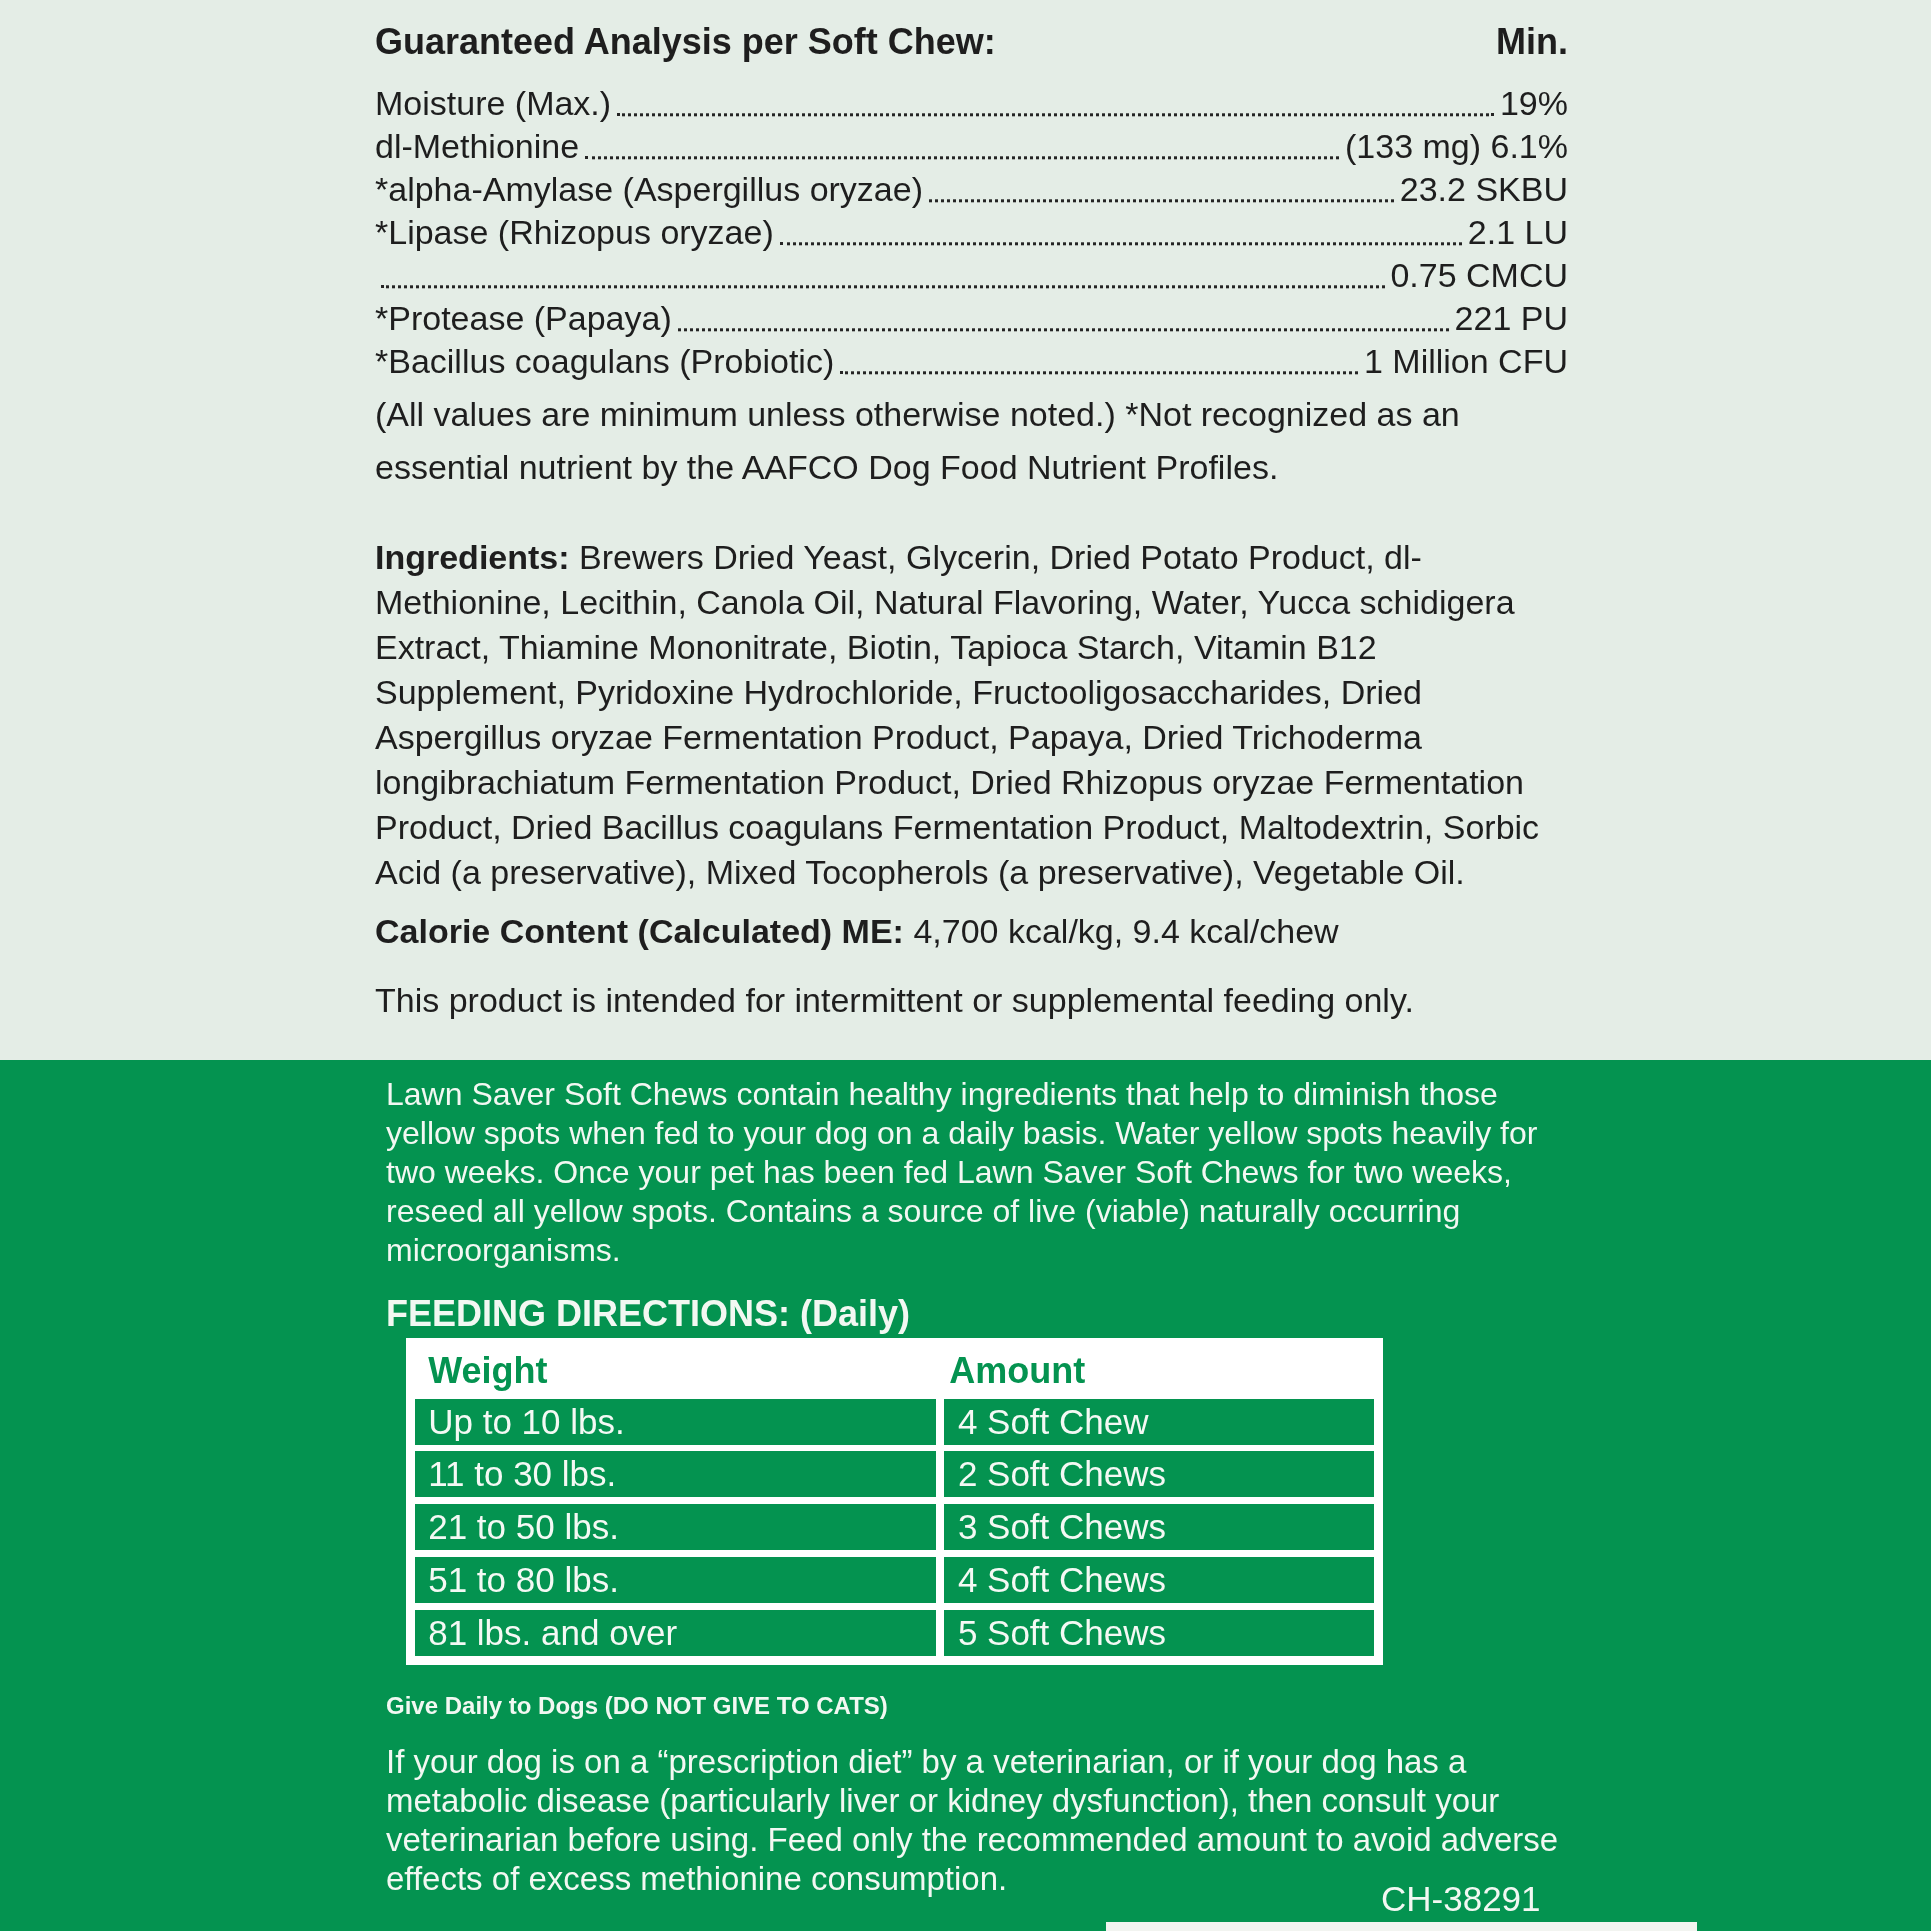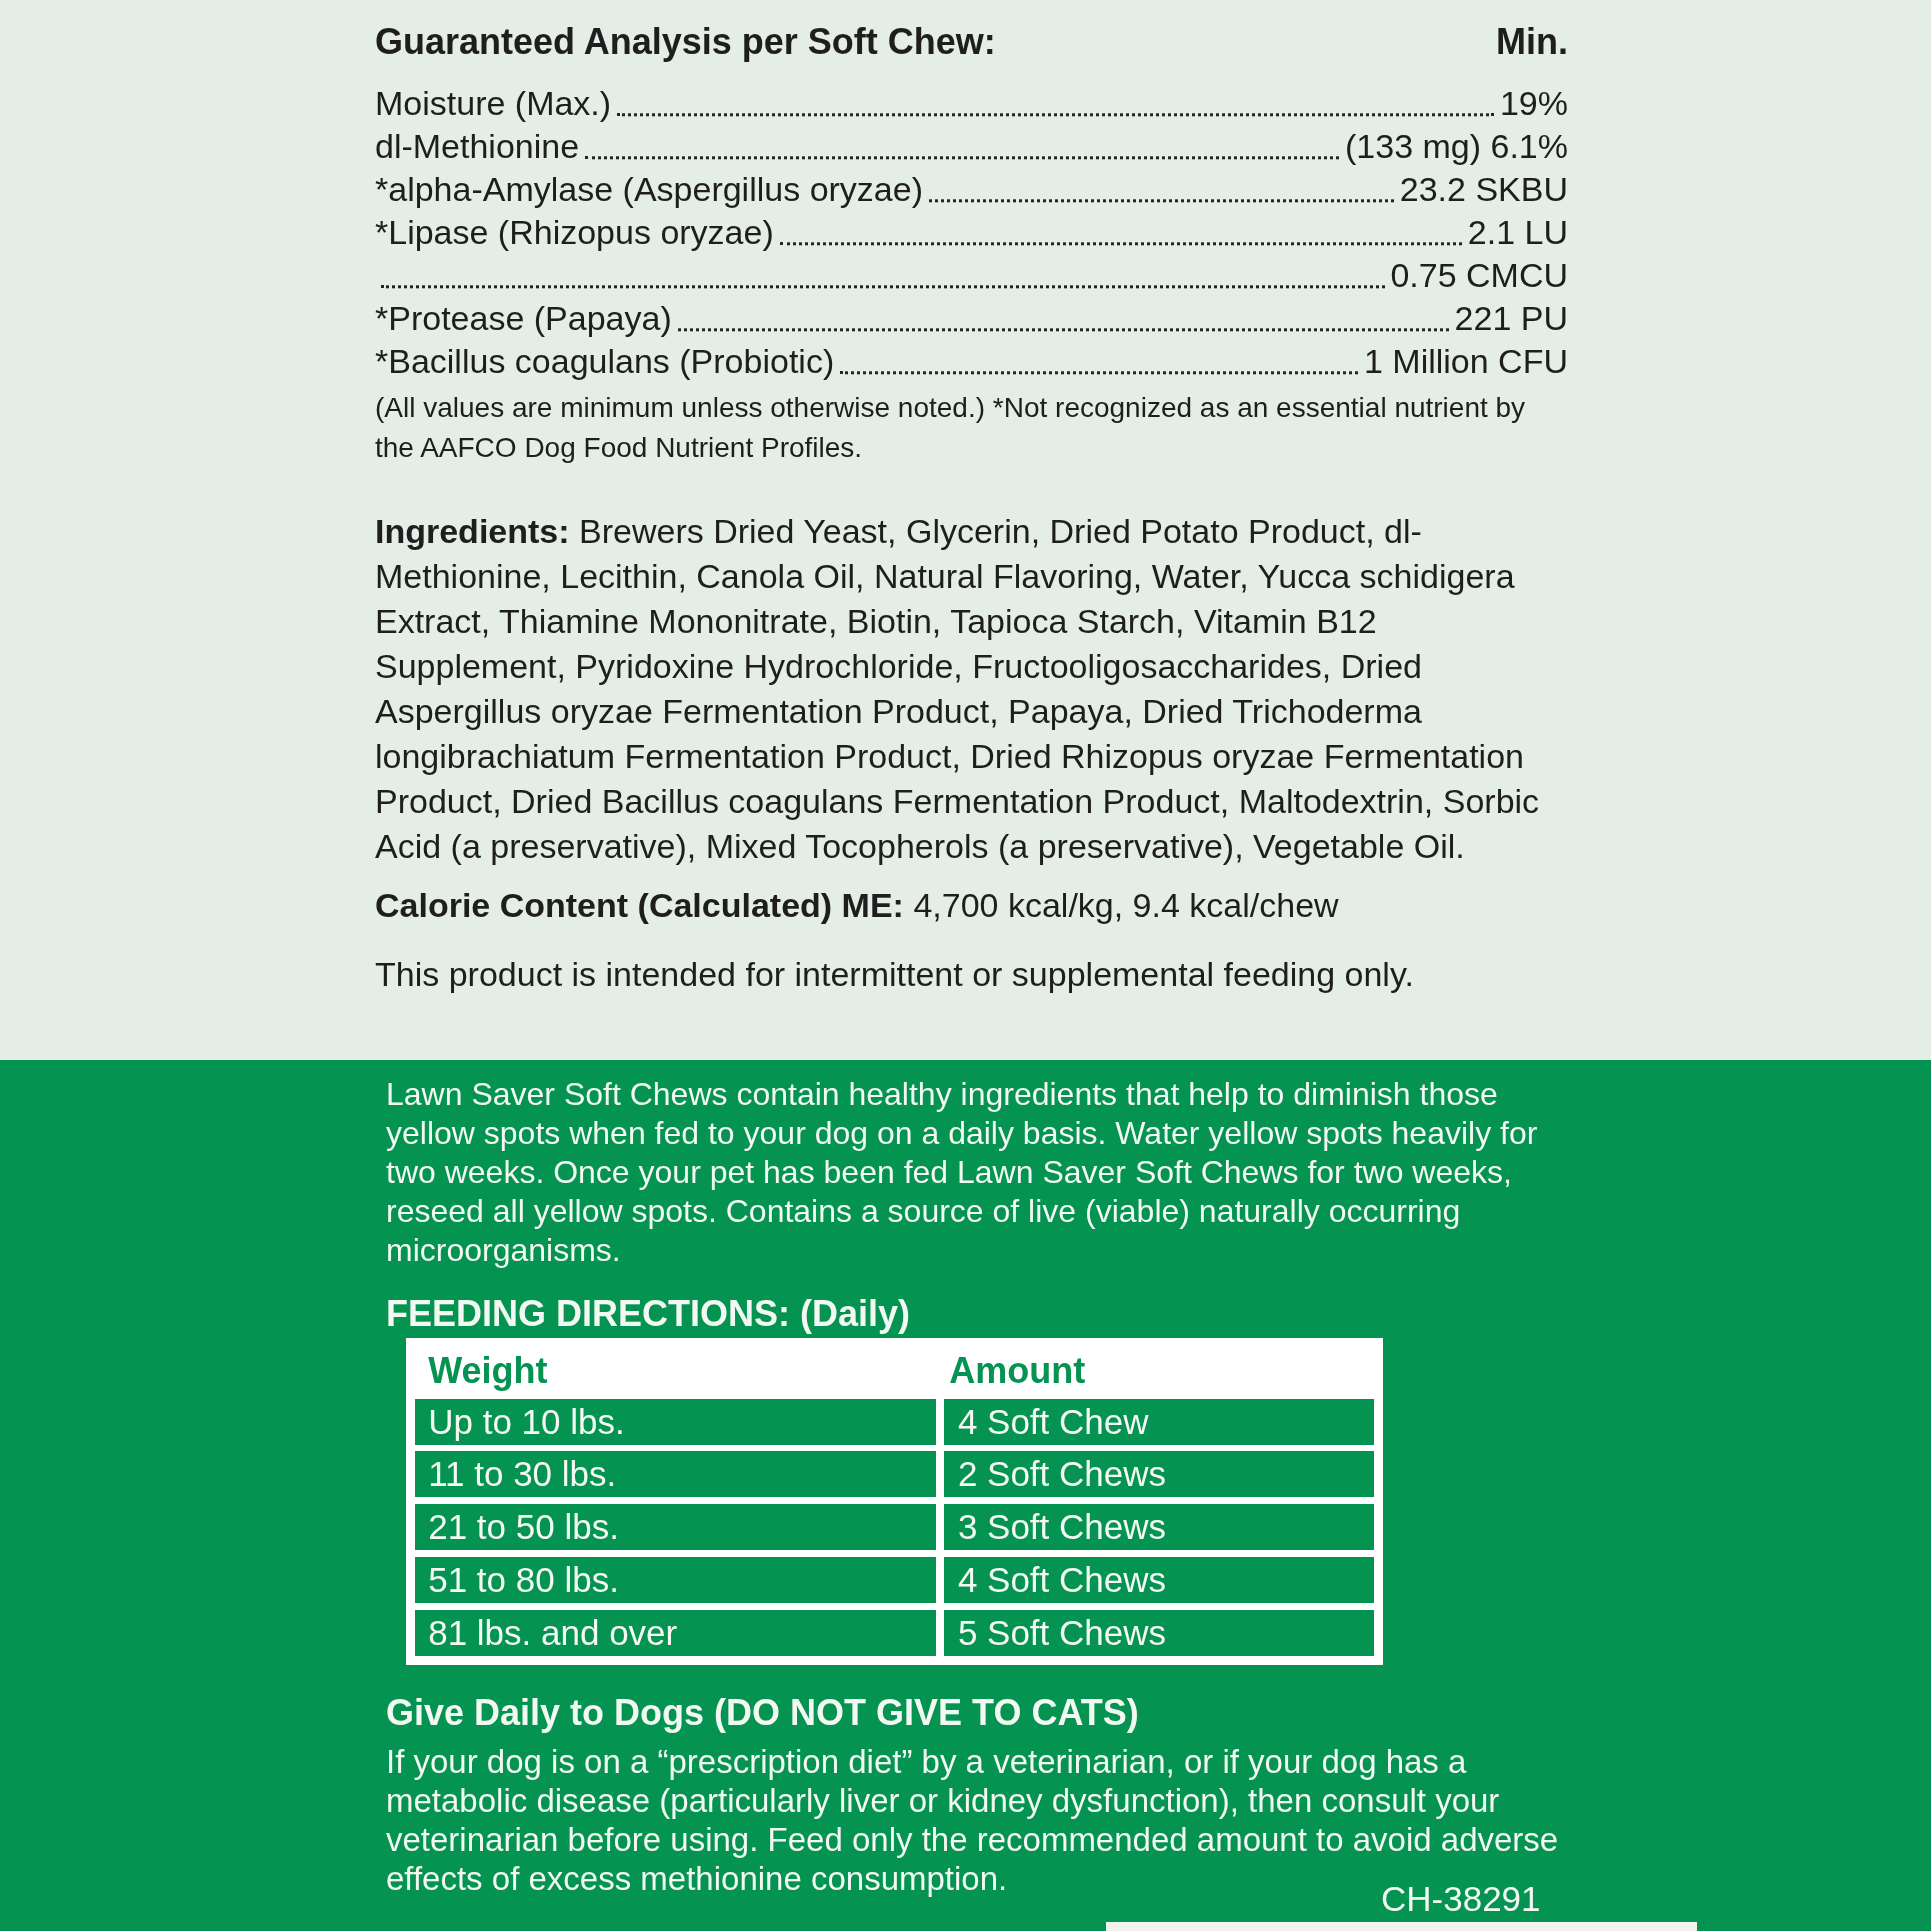--- a/index.html
+++ b/index.html
@@ -14,42 +14,42 @@
   
   .top-section{position:absolute;left:0;top:0;width:1931px;height:1060px;background:#e4ede6;color:#1e1e1e;text-decoration:underline;}
   .top-content{position:absolute;left:375px;top:21px;width:1193px;}
 
   .ga-header{display:flex;justify-content:space-between;align-items:flex-end;font-weight:bold;font-size:36px;line-height:42px;}
   .ga-rows{margin-top:19px;}
   .ga-row{display:flex;align-items:flex-end;font-size:34px;line-height:43px;height:43px;}
   .ga-label{white-space:nowrap;}
   .ga-dots{flex:1 1 auto;border-bottom:3.9px dotted #242424;margin:0 5.8px;transform:translateY(-8.7px);min-width:29px;}
   .ga-value{white-space:nowrap;}
-  .ga-note{font-size:28px;line-height:40px;margin-top:4.8px;}
+  .ga-note{font-size:34px;line-height:53px;margin-top:4.8px;}
 
   .ingredients{font-size:34px;line-height:45px;margin-top:41px;}
   .bold{font-weight:bold;}
 
   .calories{font-size:34px;line-height:42px;margin-top:15px;}
   .feeding-statement{font-size:34px;line-height:42px;margin-top:27px;}
 
   
   .green-section{position:absolute;left:0;top:1060px;width:1931px;height:871px;background:#049350;color:#f2f8f2;}
   .green-intro{position:absolute;left:386px;top:15.4px;width:1202px;font-size:32px;line-height:39px;}
   .feeding-heading{position:absolute;left:386px;top:233px;font-size:36px;font-weight:bold;white-space:nowrap;}
   .feeding-table{position:absolute;left:406px;top:278px;width:977px;background:#ffffff;padding:3.9px 8.7px 8.7px 8.7px;box-sizing:border-box;}
   .ft-header{display:flex;height:50px;align-items:flex-end;color:#049350;font-weight:bold;font-size:36px;}
   .ft-header .c1{width:521px;padding-left:13.5px;box-sizing:border-box;}
   .ft-header .c2{flex:1;padding-left:13.5px;box-sizing:border-box;}
   .ft-row{display:flex;height:46px;margin-top:6.8px;}
   .ft-row .cell{background:#049350;color:#f4f9f4;font-size:35px;display:flex;align-items:center;padding-left:13.5px;box-sizing:border-box;}
   .ft-row .c1{width:521px;margin-right:8.7px;}
   .ft-row .c2{flex:1;}
 
-  .warning-heading{position:absolute;left:386px;top:632px;font-size:36px;font-weight:bold;white-space:nowrap;}
+  .warning-heading{position:absolute;left:386px;top:632px;font-size:24px;font-weight:bold;white-space:nowrap;}
   .warning-text{position:absolute;left:386px;top:682px;width:1221px;font-size:33px;line-height:39px;}
   .code{position:absolute;left:1381px;top:819px;font-size:35px;}
   .bottom-bar{position:absolute;left:1106px;bottom:0;width:591px;height:8.7px;background:#f2f4f0;}
 </style>
 </head>
 <body>
 
 <div class="label">
 
   <div class="top-section">

